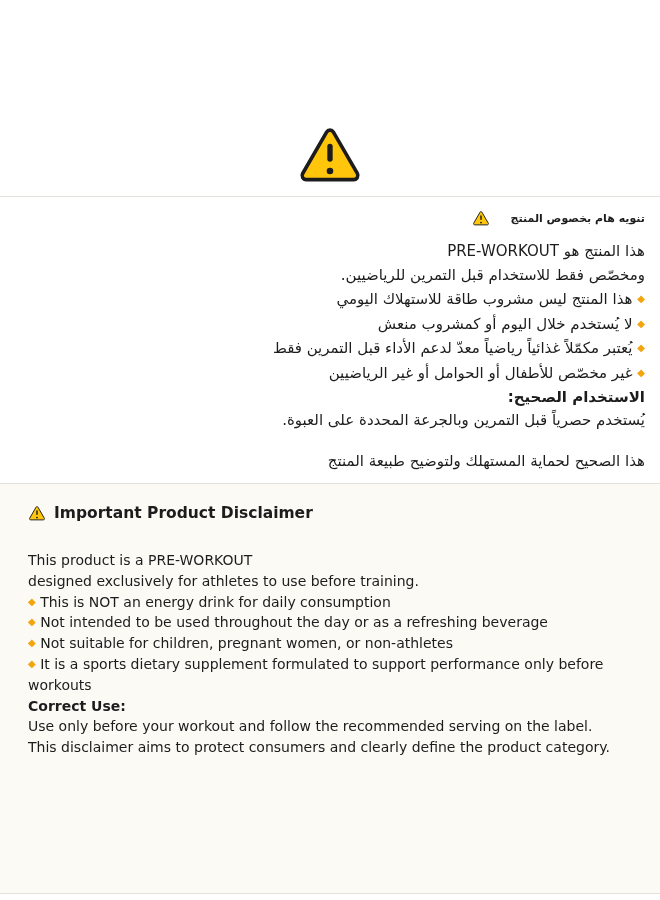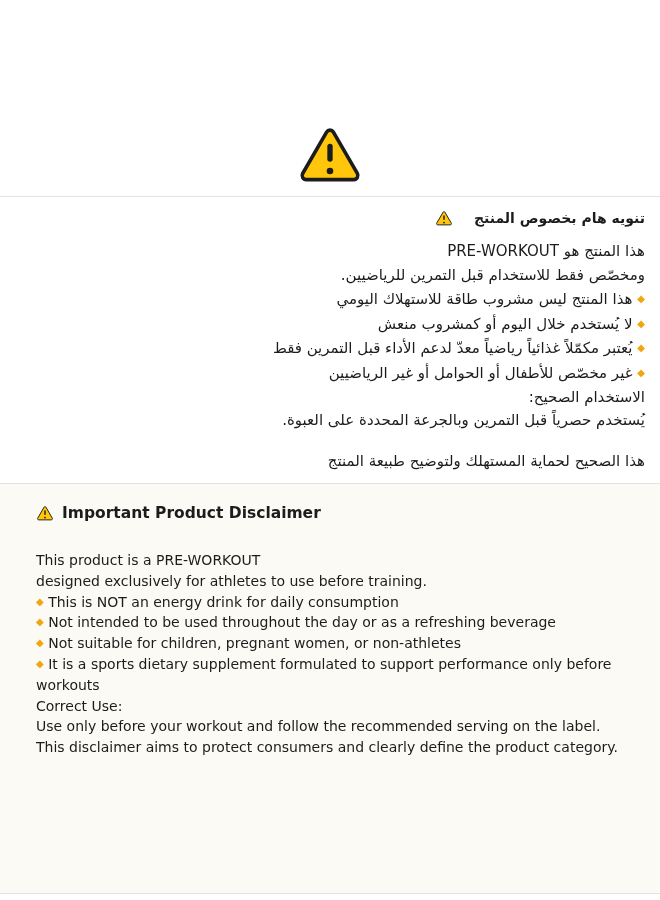--- a/index.html
+++ b/index.html
@@ -44,38 +44,38 @@
     height:286px;
     padding:13px 15px 0 15px;
     direction:rtl;
     text-align:right;
     overflow:hidden;
     background:var(--page-bg,#fff);
   }
   .ar-heading{
     direction:ltr;
     display:flex;justify-content:flex-end;align-items:center;gap:21px;
-    font-size:14px;font-weight:bold;
+    font-size:11px;font-weight:bold;
   }
   .small-tri{width:18px;height:16px;flex:0 0 auto;}
   .ar-body{margin-top:14px;font-size:15px;line-height:23.6px;}
   .ar-body p{margin:0;}
-  .strong{font-weight:normal;}
+  .strong{font-weight:bold;}
   .diamond{
     color:var(--accent,#f2a50c);
     font-size:10px;
     display:inline-block;
     vertical-align:2px;
   }
   .footer-note{margin-top:17px !important;}
 
   
   .section-en{
     height:409px;
-    padding:20px 24px 0 36px;
+    padding:20px 24px 0 28px;
     background:var(--lower-bg,#fbfaf5);
     overflow:hidden;
   }
   .en-heading{
     display:flex;align-items:center;gap:8px;
     font-size:15.5px;font-weight:bold;
   }
   .en-body{margin-top:28px;font-size:14px;line-height:20.8px;max-width:600px;}
   .en-body p{margin:0;}
 

